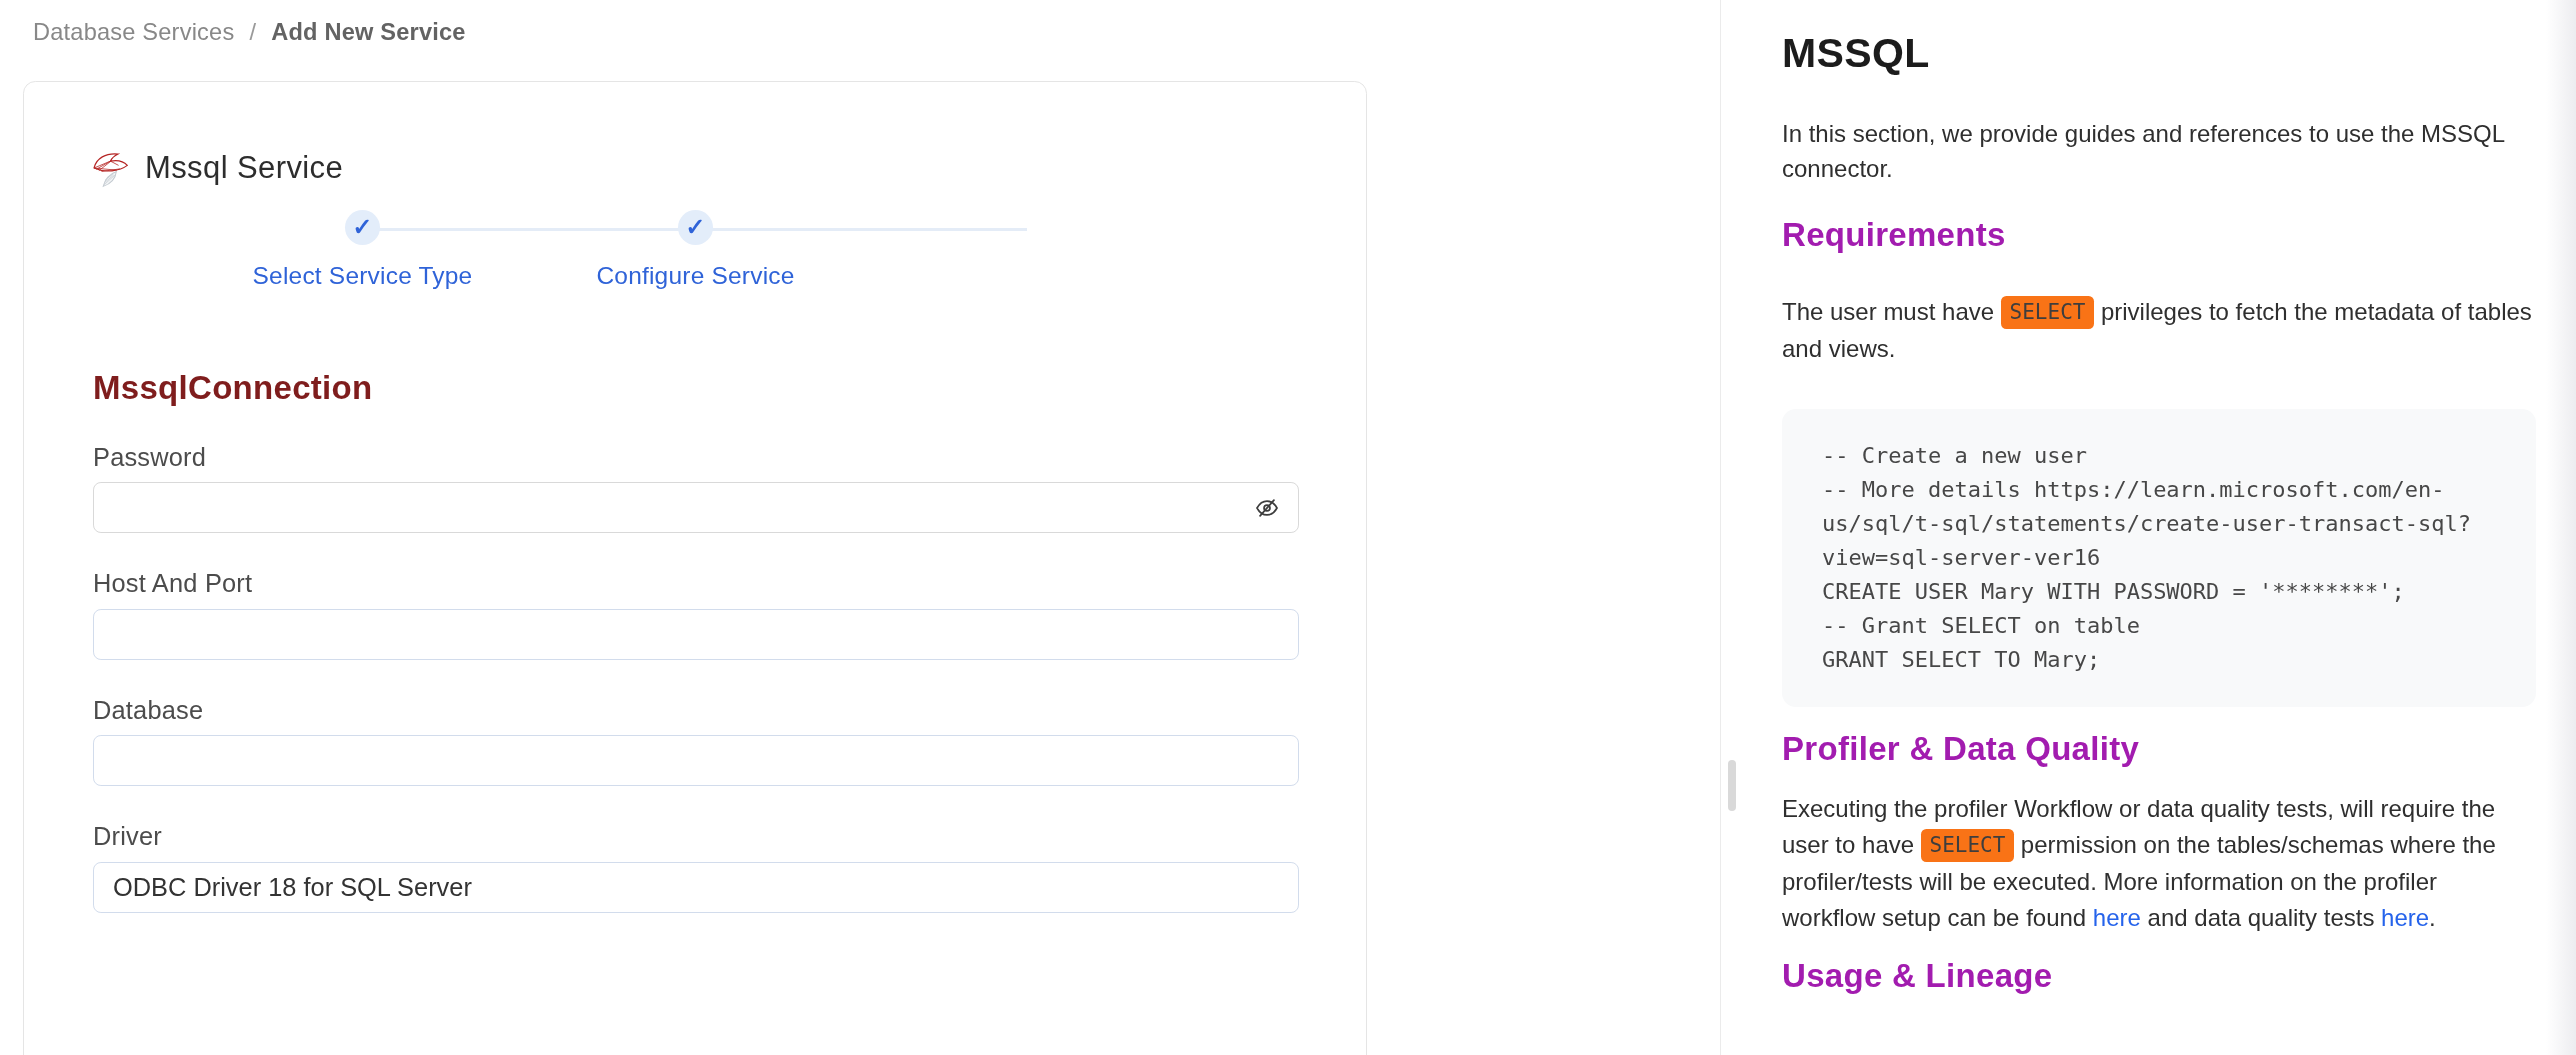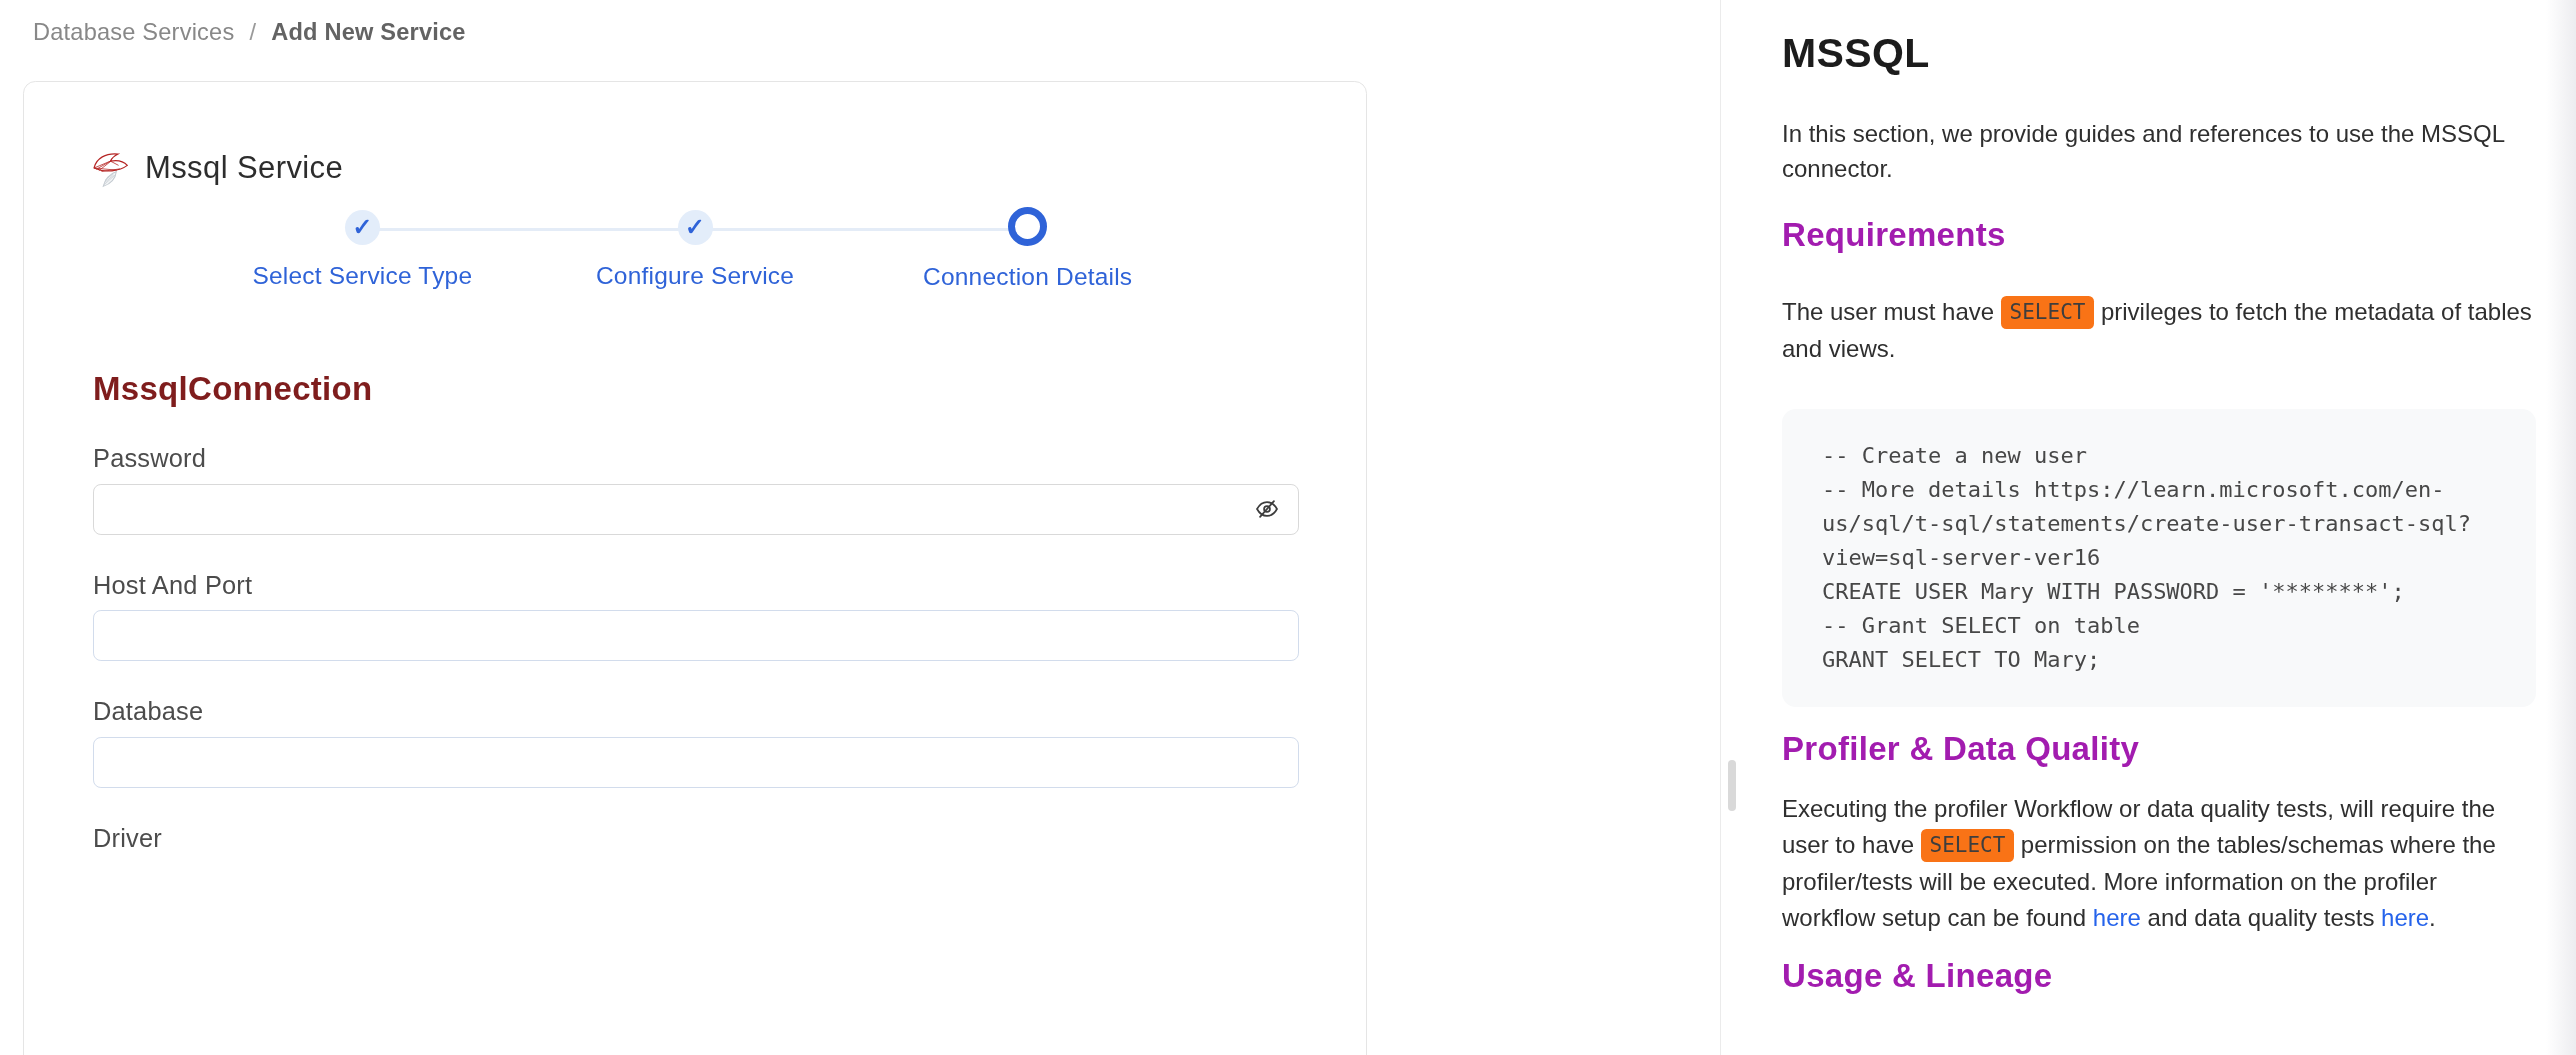--- a/index.html
+++ b/index.html
@@ -110,24 +110,20 @@
             <i>✓</i>
           </span>
         <span class="step-label">Select Service Type</span>
       </div>
       <div class="step">
         <span class="step-icon done">
             <i>✓</i>
           </span>
         <span class="step-label">Configure Service</span>
       </div>
-      <div class="step">
-        <span class="step-icon ring"></span>
-        <span class="step-label">Connection Details</span>
-      </div>
     </div>
 
     <h3 class="form-heading">MssqlConnection</h3>
 
     <form class="conn-form">
 
       <div class="field">
         <label>Password</label>
         <div class="input-wrap">
           <input type="password" class="tbox gray" value="" style="">
@@ -146,20 +142,21 @@
         <input type="text" class="tbox" value="" style="">
       </div>
 
       <div class="field">
         <label>Database</label>
         <input type="text" class="tbox" value="" style="">
       </div>
 
       <div class="field">
         <label>Driver</label>
+        <input type="text" class="tbox" value="ODBC Driver 18 for SQL Server" style="">
       </div>
     </form>
   </section>
 
   <div class="right-scrollbar"></div>
 
   <aside class="docs">
     <h1>MSSQL</h1>
 
     <p class="intro">In this section, we provide guides and references to use the MSSQL connector.</p>

